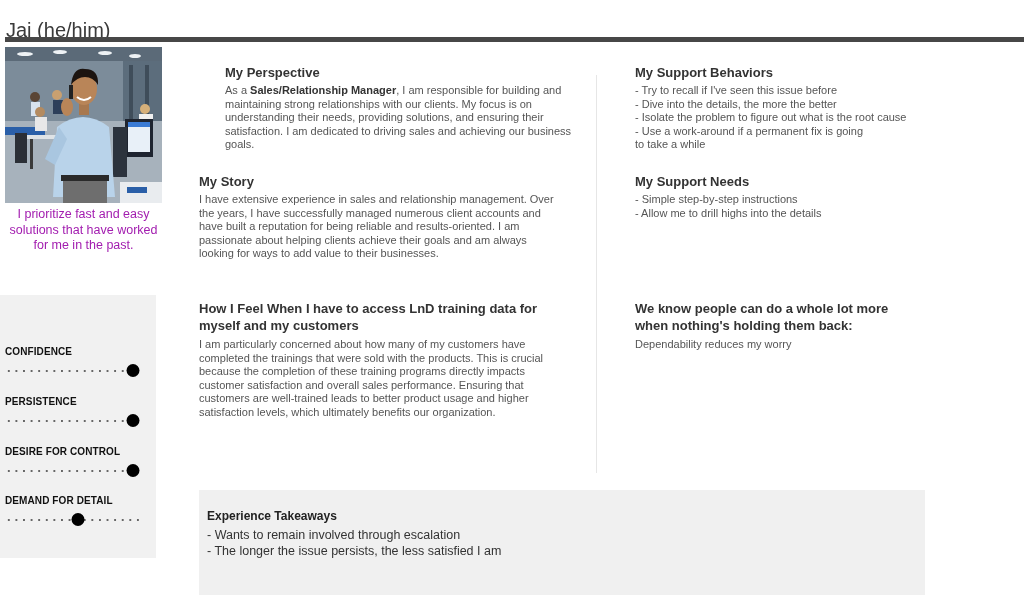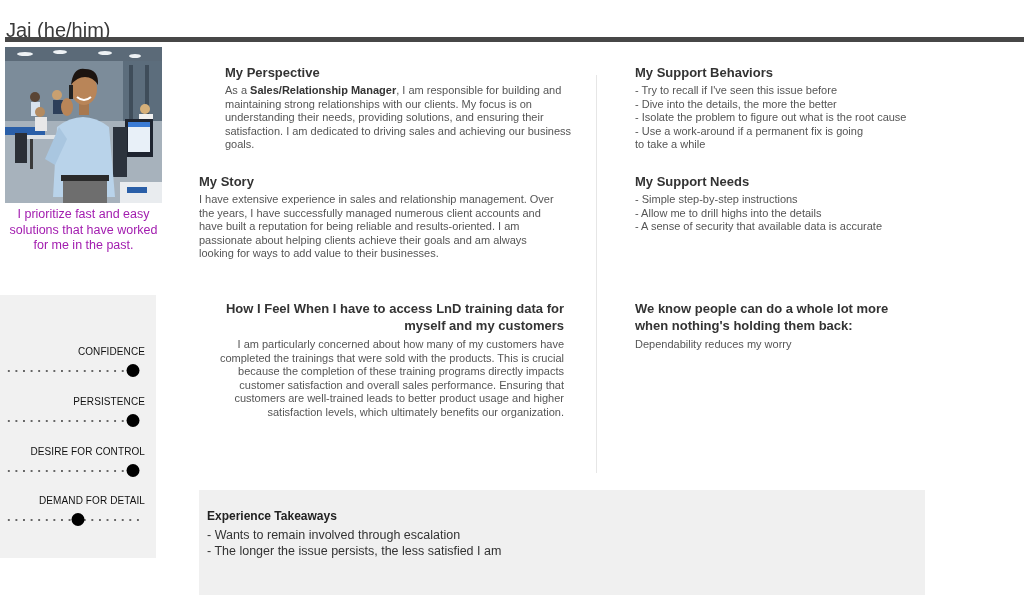--- a/index.html
+++ b/index.html
@@ -9,21 +9,21 @@
   .title { position: absolute; left: 6px; top: 7px; font-size: 20px; color: #3a3a3a; font-weight: normal; margin-top: 12px; }
   .title-bar { position: absolute; left: 5px; top: 37px; width: 1019px; height: 5px; background: #474747; }
 
   .photo { position: absolute; left: 5px; top: 47px; width: 157px; height: 156px; overflow: hidden; background: #8b9aa8; }
   .photo svg { display: block; width: 100%; height: 100%; }
 
   .quote { position: absolute; left: 5px; top: 207px; width: 157px; text-align: center; font-size: 12.5px; line-height: 15.5px; color: #a21caf; }
 
   .traits { position: absolute; left: 0; top: 295px; width: 156px; height: 263px; background: #f1f1f1; }
   .trait { position: absolute; left: 5px; width: 140px; }
-  .trait-label { font-size: 10px; font-weight: normal; color: #111; letter-spacing: 0.1px; text-align: right; }
+  .trait-label { font-size: 10px; font-weight: bold; color: #111; letter-spacing: 0.1px; }
   .trait-track { position: relative; height: 14px; margin-top: 7px; width: 136px; }
   .trait-dots { position: absolute; left: 0; right: 0; top: 6px; height: 2px;
     background-image: radial-gradient(circle, #666 0.8px, transparent 1.1px);
     background-size: 7.6px 2px; background-repeat: repeat-x; }
   .trait-knob { position: absolute; top: 0; width: 13px; height: 13px; border-radius: 50%; background: #000; transform: translateX(-6.5px); }
 
   .section { position: absolute; }
   .section h2 { font-size: 13px; font-weight: bold; color: #333; line-height: 16px; margin-bottom: 3px; }
   .section p, .section .line { font-size: 11px; line-height: 13.6px; color: #555; }
   .section p b { color: #333; }
@@ -120,41 +120,40 @@
 <div class="section" style="left:209px; top:65px; width:365px;margin-left:16px;">
   <h2>My Perspective</h2>
   <p><span>As a </span><b>Sales/Relationship Manager</b><span>, I am responsible for building and maintaining strong relationships with our clients. My focus is on understanding their needs, providing solutions, and ensuring their satisfaction. I am dedicated to driving sales and achieving our business goals.</span></p>
 </div>
 
 <div class="section" style="left:199px; top:174px; width:365px;">
   <h2>My Story</h2>
   <p>I have extensive experience in sales and relationship management. Over the years, I have successfully managed numerous client accounts and have built a reputation for being reliable and results-oriented. I am passionate about helping clients achieve their goals and am always looking for ways to add value to their businesses.</p>
 </div>
 
-<div class="section" style="left:199px; top:300px; width:365px;text-align:right;">
+<div class="section" style="left:199px; top:300px; width:365px;">
   <h2 style="line-height:17px; margin-bottom:4px;">How I Feel When I have to access LnD training data for myself and my customers</h2>
   <p>I am particularly concerned about how many of my customers have completed the trainings that were sold with the products. This is crucial because the completion of these training programs directly impacts customer satisfaction and overall sales performance. Ensuring that customers are well-trained leads to better product usage and higher satisfaction levels, which ultimately benefits our organization.</p>
 </div>
 
 <div class="divider"></div>
 
 <div class="section" style="left:635px; top:65px; width:300px;">
   <h2>My Support Behaviors</h2>
   <div class="line">- Try to recall if I've seen this issue before</div>
   <div class="line">- Dive into the details, the more the better</div>
   <div class="line">- Isolate the problem to figure out what is the root cause</div>
   <div class="line">- Use a work-around if a permanent fix is going</div>
   <div class="line">to take a while</div>
 </div>
 
 <div class="section" style="left:635px; top:174px; width:300px;">
   <h2>My Support Needs</h2>
   <div class="line">- Simple step-by-step instructions</div>
   <div class="line">- Allow me to drill highs into the details</div>
-  <div class="line">- A sense of security that available data is accurate</div>
 </div>
 
 <div class="section" style="left:635px; top:300px; width:285px;">
   <h2 style="line-height:17px; margin-bottom:4px;">We know people can do a whole lot more when nothing's holding them back:</h2>
   <p>Dependability reduces my worry</p>
 </div>
 
 <div class="takeaways">
   <h3>Experience Takeaways</h3>
   <div class="line">- Wants to remain involved through escalation</div>

